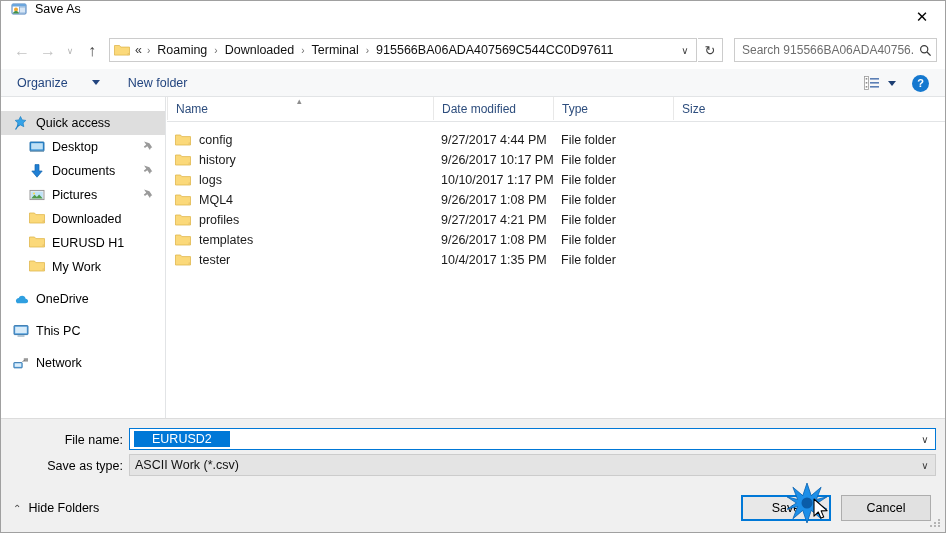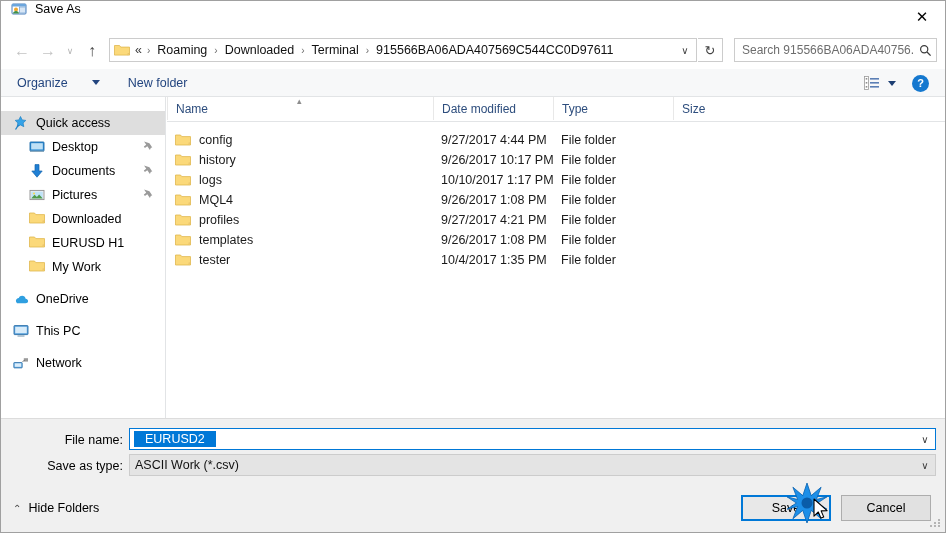--- a/index.html
+++ b/index.html
@@ -312,21 +312,21 @@
     width: 807px; height: 22px;
     background: #ffffff;
     border: 1px solid #0078d7;
     box-sizing: border-box;
     display: flex; align-items: center;
   }
   .fname-val {
     font-size: 12.5px;
     color: #ffffff;
     background: #0078d7;
-    padding: 1px 11px;
+    padding: 1px 18px;
     margin-left: 4px;
     white-space: nowrap;
   }
   .ftype-box {
     position: absolute;
     left: 128px; top: 35px;
     width: 807px; height: 22px;
     background: #e4e4e4;
     border: 1px solid #cccccc;
     box-sizing: border-box;

